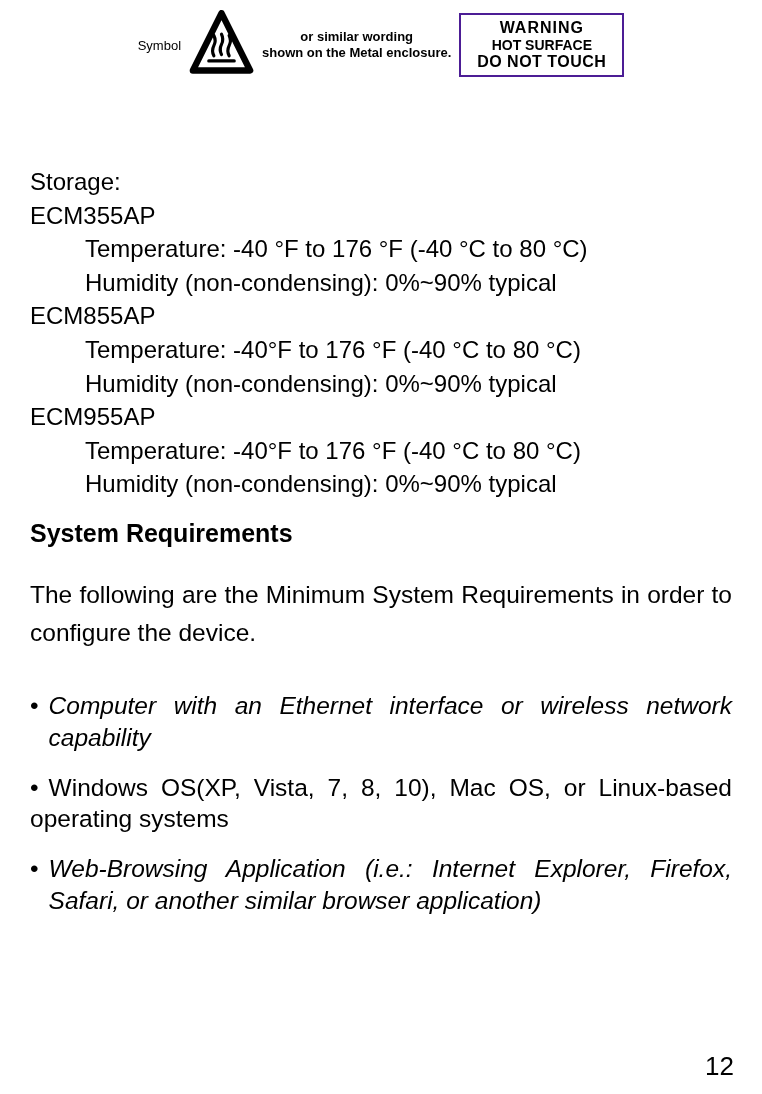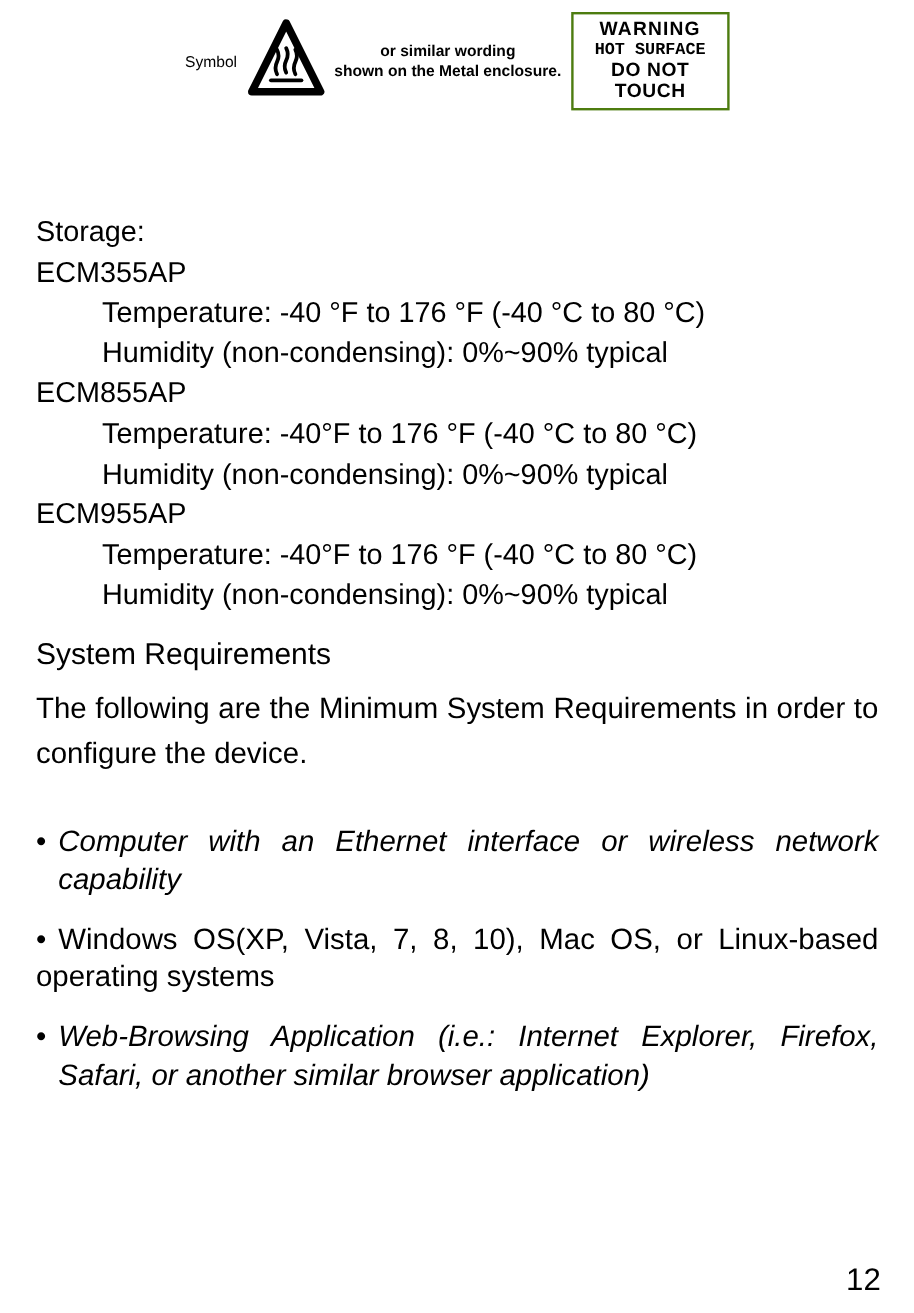--- a/index.html
+++ b/index.html
@@ -39,34 +39,33 @@
       width: 100%;
       height: 100%;
     }
     .similar-wording {
       font-size: 13px;
       font-weight: bold;
       text-align: center;
       line-height: 1.2;
     }
     .warning-box {
-      border: 2px solid #4d7c0f;
+      border: 2px solid #4c1d95;
       padding: 4px 0;
       text-align: center;
-      width: 132px;
+      width: 165px;
     }
     .warning-box .wline1 {
       font-size: 16px;
       font-weight: bold;
       letter-spacing: 1px;
     }
     .warning-box .wline2 {
       font-size: 14px;
       font-weight: bold;
-      font-family: Liberation Mono, monospace;
     }
     .warning-box .wline3 {
       font-size: 16px;
       font-weight: bold;
       letter-spacing: 0.5px;
     }
     .storage-section {
       font-size: 24px;
       line-height: 1.4;
     }
@@ -74,23 +73,23 @@
       margin-bottom: 0;
     }
     .model-name {
       margin-bottom: 0;
     }
     .spec-line {
       padding-left: 55px;
     }
     .section-heading {
       font-size: 25px;
-      font-weight: normal;
+      font-weight: bold;
       margin-top: 18px;
-      margin-bottom: 12px;
+      margin-bottom: 28px;
     }
     .intro-para {
       font-size: 24.5px;
       line-height: 1.55;
       text-align: justify;
       margin-bottom: 38px;
     }
     .bullet-item {
       font-size: 24.5px;
       line-height: 1.3;

